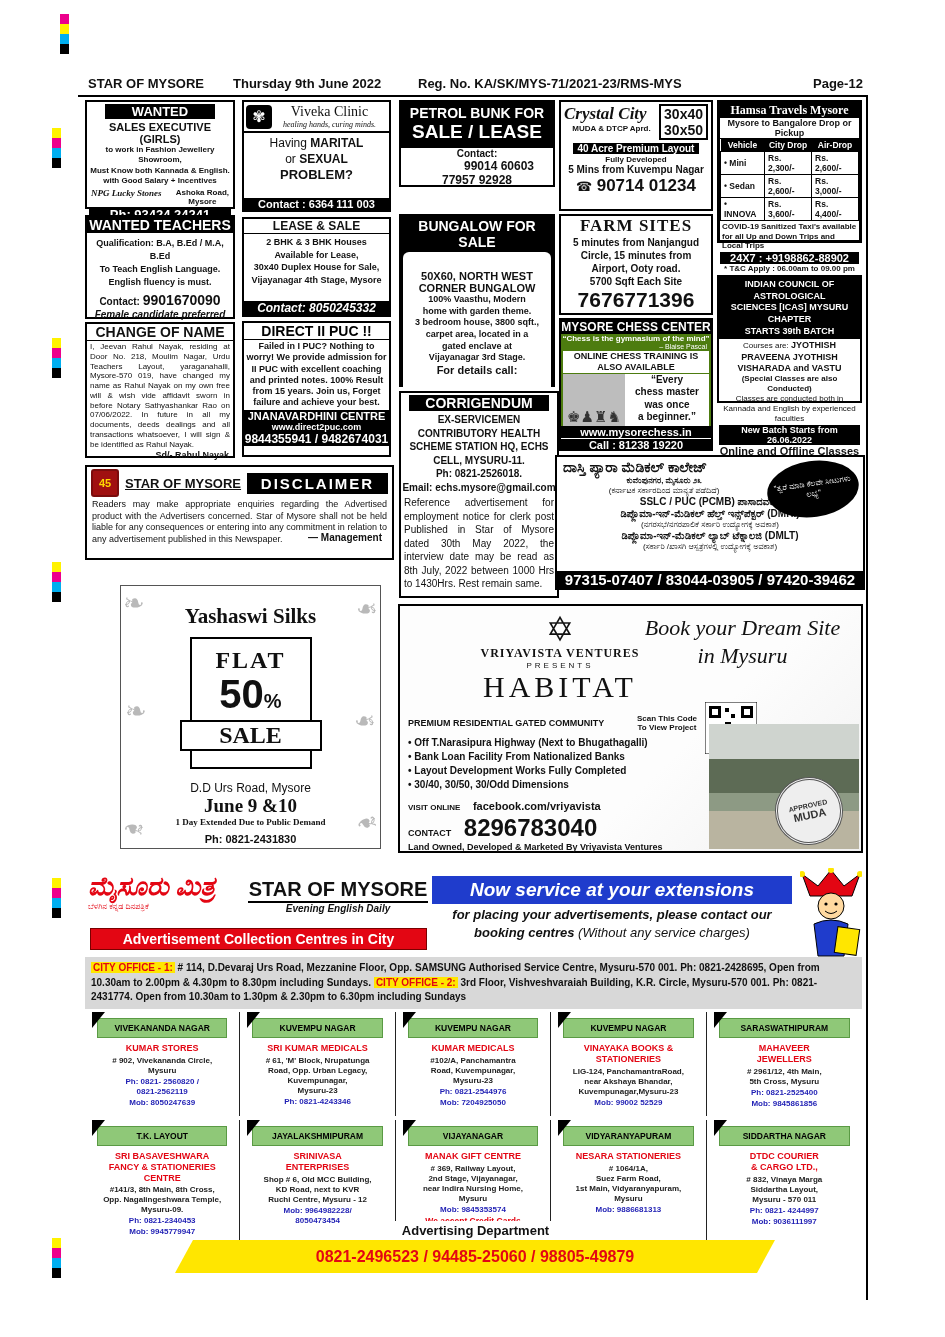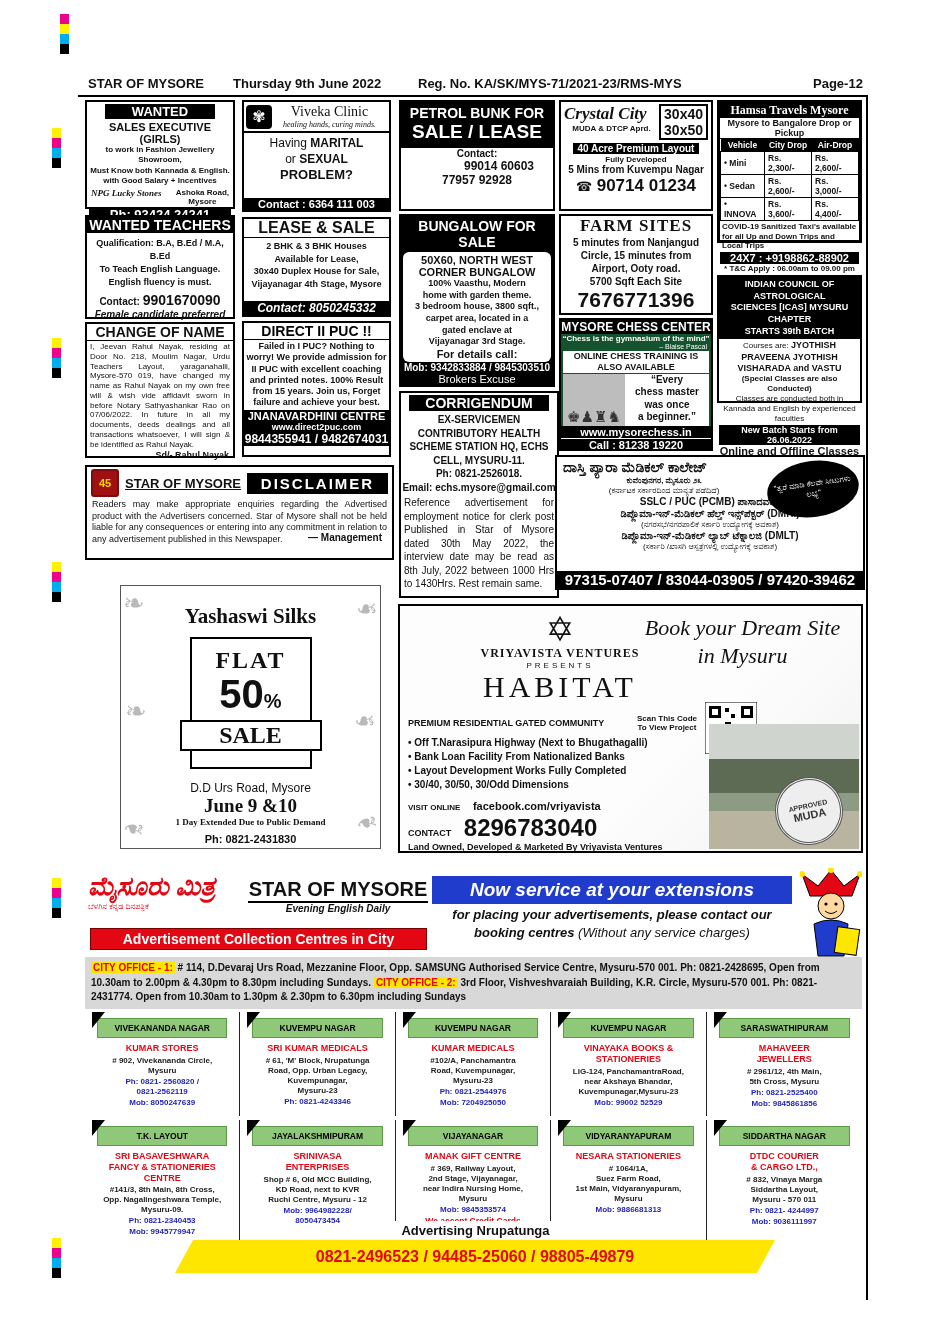--- a/index.html
+++ b/index.html
@@ -153,49 +153,49 @@
     </div>
     <div class="ctr" style="padding:3px 0;line-height:1.3;">
       <div class="t12"><span>Having </span><span class="b">MARITAL</span></div>
       <div class="t12"><span>or </span><span class="b">SEXUAL</span></div>
       <div class="t13 b">PROBLEM?</div>
     </div>
     <div class="adtitlebar t11" style="position:absolute;bottom:0;left:0;right:0;">Contact : 6364 111 003</div>
   </div>
 
   <div class="abs bd" style="left:242px;top:217px;width:149px;height:100px;">
-    <div class="ctr b t15" style="font-size:16px;border-bottom:1px solid #000;">LEASE &amp; SALE</div>
+    <div class="ctr b t15" style="font-size:12px;border-bottom:1px solid #000;">LEASE &amp; SALE</div>
     <div class="ctr b t9 pre" style="line-height:1.4;margin-top:2px;">2 BHK &amp; 3 BHK Houses
 Available for Lease,
 30x40 Duplex House for Sale,
 Vijayanagar 4th Stage, Mysore</div>
     <div class="adtitlebar t12 i" style="position:absolute;bottom:0;left:0;right:0;">Contact: 8050245332</div>
   </div>
 
   <div class="abs bd" style="left:242px;top:321px;width:149px;height:136px;">
     <div class="ctr b t14" style="color:#000;border-bottom:1px solid #000;">DIRECT II PUC !!</div>
     <div class="ctr b t9" style="padding:1px 2px;line-height:1.25;">Failed in I PUC? Nothing to worry! We provide admission for II PUC with excellent coaching and printed notes. 100% Result from 15 years. Join us, Forget failure and achieve your  best.</div>
     <div class="adtitlebar t11">JNANAVARDHINI CENTRE</div>
     <div class="adtitlebar t9">www.direct2puc.com</div>
     <div class="adtitlebar t12">9844355941 / 9482674031</div>
   </div>
 
-  <div class="abs bd" style="left:399px;top:100px;width:156px;height:111px;">
+  <div class="abs bd" style="left:399px;top:100px;width:156px;height:87px;">
     <div class="bar" style="padding:3px 0 5px 0;">
       <div class="t14">PETROL BUNK FOR</div>
       <div style="font-size:19px;">SALE / LEASE</div>
     </div>
     <div class="ctr b t10">Contact:</div>
     <div class="ctr b" style="font-size:12px;margin-left:44px;">99014 60603</div>
     <div class="ctr b" style="font-size:12px;">77957 92928</div>
   </div>
 
   <div class="abs bd" style="left:399px;top:214px;width:156px;height:173px;background:#000;">
     <div class="bar t14" style="padding:2px 0;">BUNGALOW FOR SALE</div>
-    <div style="background:#fff;margin:0 2px;border-radius:6px;padding:2px 0;">
+    <div style="background:#fff;margin:0 2px;border-radius:6px;padding:18px 0;">
       <div class="ctr b t11 pre">50X60, NORTH WEST
 CORNER BUNGALOW</div>
       <div class="ctr b t9 pre" style="line-height:1.3;">100% Vaasthu, Modern
 home with garden theme.
 3 bedroom house, 3800 sqft.,
 carpet area, located in a
 gated enclave at
 Vijayanagar 3rd Stage.</div>
       <div class="ctr b t11">For details call:</div>
     </div>
@@ -234,21 +234,21 @@
 
   <div class="abs bd" style="left:559px;top:214px;width:154px;height:101px;">
     <div class="ctr serif b" style="font-size:17px;letter-spacing:1px;">FARM SITES</div>
     <div class="ctr b t10 pre" style="line-height:1.3;">5 minutes from Nanjangud
 Circle, 15 minutes from
 Airport, Ooty road.
 5700 Sqft Each Site</div>
     <div class="ctr b" style="font-size:21px;">7676771396</div>
   </div>
 
-  <div class="abs bd" style="left:559px;top:318px;width:154px;height:133px;background:#14532d;">
+  <div class="abs bd" style="left:559px;top:318px;width:154px;height:133px;background:#4d7c0f;">
     <div class="bar t12">MYSORE CHESS CENTER</div>
     <div class="ctr" style="color:#fff;font-size:8px;font-weight:bold;">“Chess is the gymnasium of the mind”</div>
     <div style="color:#fff;font-size:7px;text-align:right;padding-right:4px;">– Blaise Pascal</div>
     <div class="ctr b t9 pre" style="background:#fff;margin:1px 2px;line-height:1.2;">ONLINE CHESS TRAINING IS
 ALSO AVAILABLE</div>
     <div style="display:flex;background:#fff;margin:0 2px;height:52px;">
       <div style="width:62px;background:#bdbdbd;display:flex;align-items:flex-end;justify-content:center;font-size:15px;color:#333;">♚♟♜♞</div>
       <div class="b pre ctr" style="flex:1;font-size:10px;line-height:1.25;">“Every
 chess master
 was once
@@ -534,15 +534,15 @@
 Mysuru - 570 011</div>
         <div class="cphone">Ph: 0821- 4244997</div>
         <div class="cphone">Mob: 9036111997</div>
       </div>
     </div>
   </div>
 
   <div class="abs" style="left:175px;top:1240px;width:600px;height:33px;background:#ffe600;clip-path:polygon(0 100%,3% 0,100% 0,97% 100%);display:flex;align-items:center;justify-content:center;">
     <span class="b" style="color:#e30613;font-size:16px;">0821-2496523 / 94485-25060 / 98805-49879</span>
   </div>
-  <div class="abs ctr b" style="left:378px;top:1221px;width:195px;background:#fff;font-size:13px;padding:2px 0;">Advertising Nrupatunga</div>
+  <div class="abs ctr b" style="left:378px;top:1221px;width:195px;background:#fff;font-size:13px;padding:2px 0;">Advertising Department</div>
 
 </div>
 
 </body></html>

